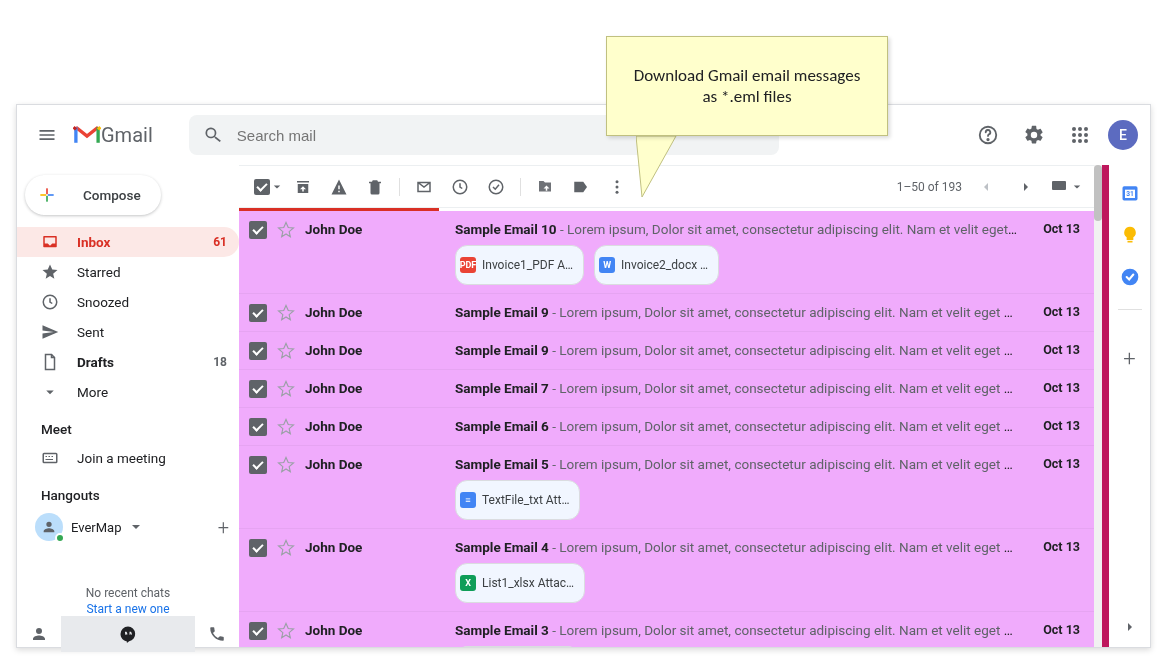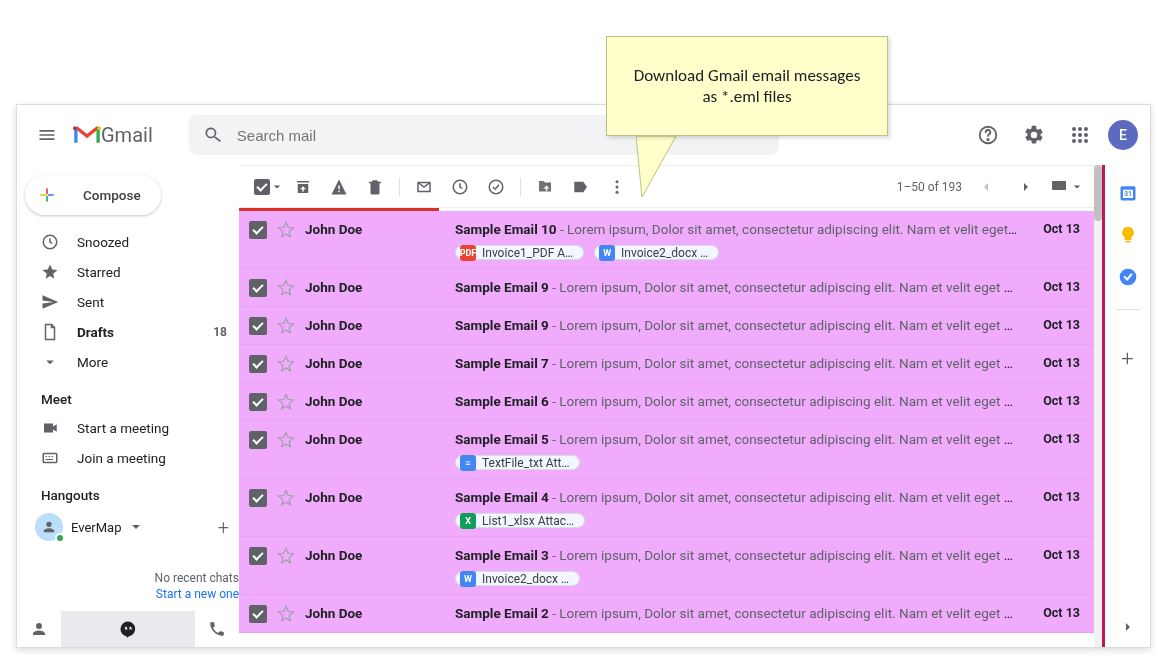--- a/index.html
+++ b/index.html
@@ -30,21 +30,21 @@
   .nav li.active { background: #fce8e6; color: #d93025; font-weight: 700; }
   .nav li.active .ni { fill: #d93025; }
   .nav li .ni { width: 18px; height: 18px; fill: #5f6368; flex-shrink: 0; }
   .nav li .count { margin-left: auto; font-size: 12px; color: #5f6368; }
   .nav li.active .count { color: #d93025; }
   .nav li.bold { font-weight: 700; }
   .section-title { font-size: 13.5px; font-weight: 500; padding: 14px 0 6px 24px; color: #202124; }
   .hangouts-row { display: flex; align-items: center; padding: 4px 10px 0 18px; gap: 8px; }
   .presence { width: 28px; height: 28px; border-radius: 50%; background: #bbdefb; position: relative; display: flex; align-items: center; justify-content: center; }
   .presence .dot { width: 10px; height: 10px; border-radius: 50%; background: #34a853; border: 2px solid #fff; position: absolute; right: -2px; bottom: -2px; }
-  .no-chats { text-align: right; font-size: 12px; color: #5f6368; margin-top: 30px; }
+  .no-chats { text-align: center; font-size: 12px; color: #5f6368; margin-top: 45px; }
   .no-chats a { color: #1a73e8; text-decoration: none; display: block; margin-top: 2px; }
   .sidebar-footer { margin-top: auto; height: 36px; display: flex; align-items: center; justify-content: center; gap: 0; }
   .sf-btn { width: 44px; height: 36px; display: flex; align-items: center; justify-content: center; color: #5f6368; }
   .sf-btn.mid { background: #e8eaed; }
 
   
   .main { flex: 1; display: flex; flex-direction: column; min-width: 0; border-top: 1px solid #eceff1; }
   .toolbar { height: 42px; display: flex; align-items: center; padding: 0 12px; gap: 4px; border-bottom: 1px solid #eceff1; }
   .tb-btn { width: 32px; height: 32px; display: flex; align-items: center; justify-content: center; color: #5f6368; cursor: pointer; border-radius: 4px; }
   .tb-sep { width: 1px; height: 18px; background: #e0e0e0; margin: 0 4px; }
@@ -56,31 +56,31 @@
   .row { display: flex; align-items: flex-start; padding: 8px 14px 8px 10px; border-bottom: 1px solid rgba(0,0,0,0.04); background: #f0abfc; gap: 10px; min-height: 38px; cursor: pointer; }
   .row .chk { width: 18px; height: 18px; border-radius: 2px; background: #5f6368; position: relative; flex-shrink: 0; margin-top: 2px; }
   .row .chk::after { content: ""; position: absolute; left: 4px; top: 5px; width: 8px; height: 4px; border-left: 2px solid #fff; border-bottom: 2px solid #fff; transform: rotate(-45deg); }
   .star { width: 18px; height: 18px; fill: none; stroke: #9aa0a6; stroke-width: 1.5; flex-shrink: 0; margin-top: 2px; }
   .sender { width: 140px; font-weight: 700; font-size: 13.5px; flex-shrink: 0; padding-top: 2px; }
   .mid { flex: 1; min-width: 0; }
   .subj-line { white-space: nowrap; overflow: hidden; text-overflow: ellipsis; font-size: 13.5px; padding-top: 2px; }
   .subj { font-weight: 700; }
   .snip { color: #5f6368; font-weight: 400; }
   .chips { display: flex; gap: 10px; margin-top: 8px; }
-  .chip { display: inline-flex; align-items: center; gap: 6px; height: 15px; border: 1px solid #dadce0; border-radius: 12px; padding: 0 10px 0 4px; font-size: 12px; background: #f1f6ff; color: #3c4043; max-width: 150px; }
+  .chip { display: inline-flex; align-items: center; gap: 6px; height: 40px; border: 1px solid #dadce0; border-radius: 12px; padding: 0 10px 0 4px; font-size: 12px; background: #f1f6ff; color: #3c4043; max-width: 150px; }
   .chip .ci { width: 16px; height: 16px; border-radius: 3px; display: flex; align-items: center; justify-content: center; font-size: 9px; font-weight: 700; color: #fff; flex-shrink: 0; }
   .chip .ct { white-space: nowrap; overflow: hidden; text-overflow: ellipsis; }
   .ci.pdf { background: #ea4335; }
   .ci.docx { background: #4285f4; }
   .ci.txt { background: #4285f4; }
   .ci.xlsx { background: #0f9d58; }
   .date { width: 50px; text-align: right; font-size: 12.5px; font-weight: 700; color: #202124; flex-shrink: 0; padding-top: 2px; }
 
   
-  .sidepanel { width: 48px; border-left: 3px solid #be185d; display: flex; flex-direction: column; align-items: center; padding-top: 18px; gap: 22px; position: relative; }
+  .sidepanel { width: 48px; border-left: 7px solid #be185d; display: flex; flex-direction: column; align-items: center; padding-top: 18px; gap: 22px; position: relative; }
   .sp-icon { width: 20px; height: 20px; }
   .sp-plus { margin-top: 14px; color: #5f6368; font-size: 22px; font-weight: 300; }
   .sp-expand { position: absolute; bottom: 12px; color: #5f6368; }
 
   
   .scroll-track { width: 8px; background: #f1f1f1; position: relative; }
   .scroll-thumb { position: absolute; top: 0; left: 0; width: 8px; height: 56px; background: #c1c1c1; border-radius: 4px; }
 
   
   .callout { position: absolute; left: 606px; top: 36px; width: 282px; height: 100px; background: #ffffcc; border: 1px solid #c0c080; box-shadow: 2px 2px 4px rgba(0,0,0,0.15); display: flex; align-items: center; justify-content: center; text-align: center; font-size: 17px; padding: 10px 20px; z-index: 50; font-family: Calibri, Arial, sans-serif; }
@@ -167,32 +167,41 @@
             <path d="M11 4h2v7h7v2h-7v7h-2v-7H4v-2h7z" fill="none"></path>
             <rect x="11" y="4" width="2" height="7" fill="#ea4335"></rect>
             <rect x="13" y="11" width="7" height="2" fill="#4285f4"></rect>
             <rect x="11" y="13" width="2" height="7" fill="#34a853"></rect>
             <rect x="4" y="11" width="7" height="2" fill="#fbbc04"></rect>
           </svg>
           <span class="lbl">Compose</span>
         </div>
       </div>
       <ul class="nav" id="nav-list">
+          <li class="active bold">
+            <svg class="ni" viewBox="0 0 24 24" style="fill:#d93025;color:#d93025">
+              <path d="M19 3H5a2 2 0 0 0-2 2v14l4-4h12a2 2 0 0 0 2-2V5a2 2 0 0 0-2-2z" fill="none"></path>
+              <path d="M3 5h18v10h-5l-4 4-4-4H3z" fill="currentColor" opacity="0"></path>
+              <path d="M20 4H4a1 1 0 0 0-1 1v13a1 1 0 0 0 1 1h16a1 1 0 0 0 1-1V5a1 1 0 0 0-1-1zm-1 10h-4l-3 3-3-3H5V6h14z"></path>
+            </svg>
+    <span>Inbox</span>
+    <span class="count">61</span>
+          </li>
+          <li>
+            <svg class="ni" viewBox="0 0 24 24" style="fill:#5f6368;color:#5f6368">
+              <path d="M12 17.3 6.2 21l1.6-6.8L2 9.3l7-.6L12 2l3 6.7 7 .6-5.8 4.9L17.8 21z"></path>
+            </svg>
+    <span>Starred</span>
+    </li>
           <li>
             <svg class="ni" viewBox="0 0 24 24" style="fill:#5f6368;color:#5f6368">
               <circle cx="12" cy="12" r="9" fill="none" stroke="currentColor" stroke-width="2"></circle>
               <path d="M12 7v5l3 2" stroke="currentColor" stroke-width="2" fill="none"></path>
             </svg>
     <span>Snoozed</span>
-    </li>
-          <li>
-            <svg class="ni" viewBox="0 0 24 24" style="fill:#5f6368;color:#5f6368">
-              <path d="M12 17.3 6.2 21l1.6-6.8L2 9.3l7-.6L12 2l3 6.7 7 .6-5.8 4.9L17.8 21z"></path>
-            </svg>
-    <span>Starred</span>
     </li>
           <li>
             <svg class="ni" viewBox="0 0 24 24" style="fill:#5f6368;color:#5f6368">
               <path d="M2 21l21-9L2 3v7l15 2-15 2z"></path>
             </svg>
     <span>Sent</span>
     </li>
           <li class="bold">
             <svg class="ni" viewBox="0 0 24 24" style="fill:#5f6368;color:#5f6368">
               <path d="M6 2h8l4 4v16H6z" fill="none" stroke="currentColor" stroke-width="2"></path>
@@ -204,27 +213,20 @@
           <li>
             <svg class="ni" viewBox="0 0 24 24" style="fill:#5f6368;color:#5f6368">
               <path d="M7 10l5 5 5-5z"></path>
             </svg>
     <span>More</span>
     </li>
         </ul>
 
       <div class="section-title">Meet</div>
       <ul class="nav" id="meet-list">
-          <li>
-            <svg class="ni" viewBox="0 0 24 24" style="fill:#5f6368;color:#5f6368">
-              <path d="M4 6h12v12H4z"></path>
-              <path d="M16 10l5-3v10l-5-3z"></path>
-            </svg>
-    <span>Start a meeting</span>
-          </li>
           <li>
             <svg class="ni" viewBox="0 0 24 24" style="fill:#5f6368;color:#5f6368">
               <rect x="3" y="6" width="18" height="12" rx="1" fill="none" stroke="currentColor" stroke-width="2"></rect>
               <path d="M6 10h2M10 10h2M14 10h2M6 14h10" stroke="currentColor" stroke-width="1.5"></path>
             </svg>
     <span>Join a meeting</span>
           </li>
         </ul>
 
       <div class="section-title">Hangouts</div>

